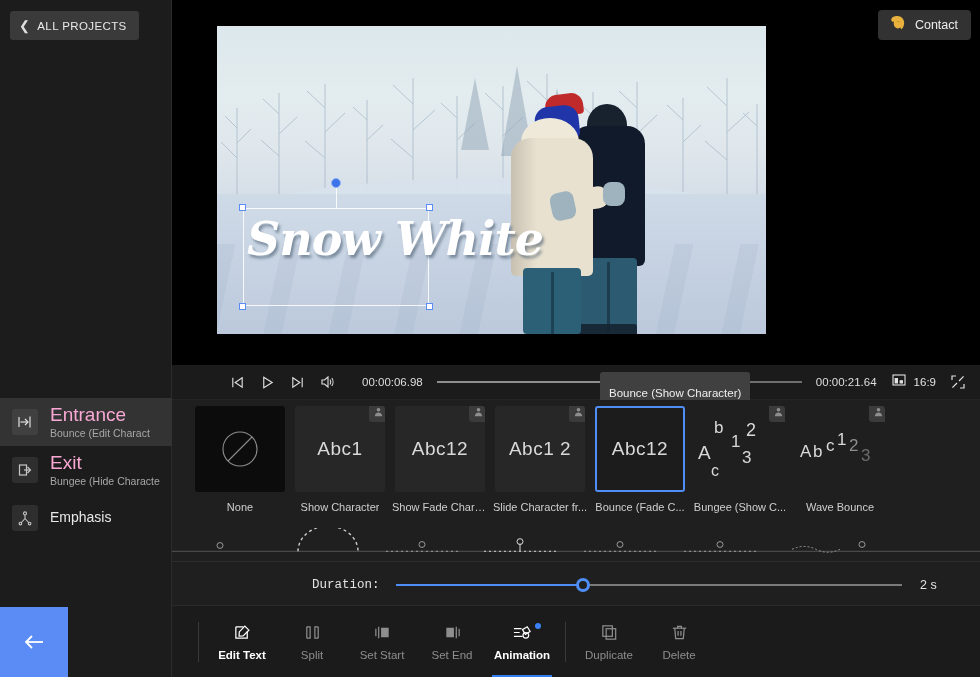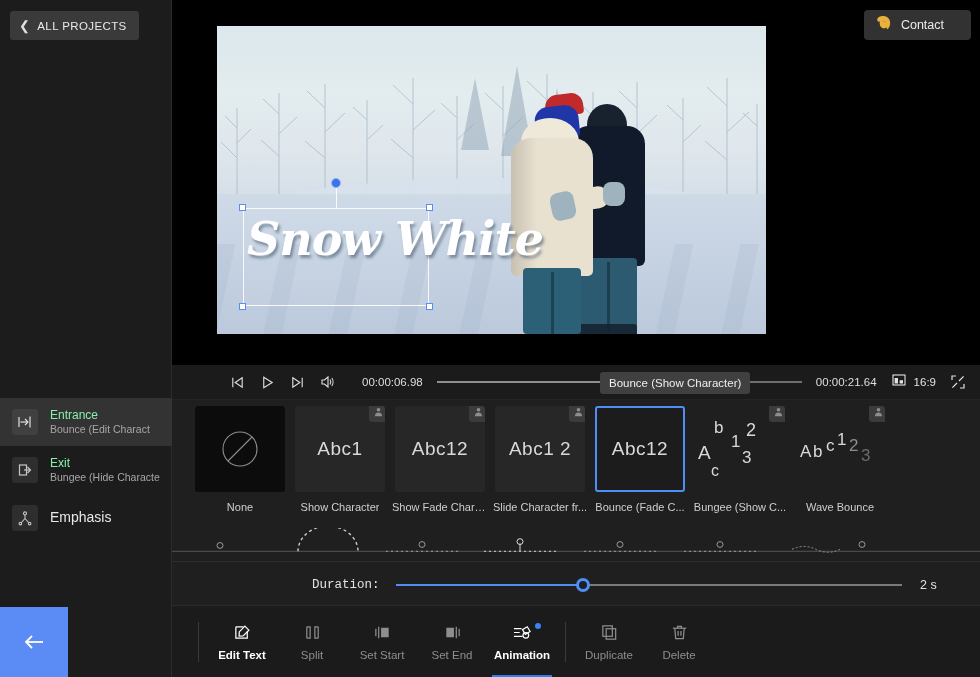--- a/index.html
+++ b/index.html
@@ -34,21 +34,21 @@
     padding-left: 12px; cursor: pointer; position: relative;
   }
   .cat-row.selected { background: #333333; }
   .cat-ico {
     width: 26px; height: 26px; flex: 0 0 26px;
     background: #2e2e2e; border-radius: 3px;
     display: flex; align-items: center; justify-content: center;
   }
   .cat-row.selected .cat-ico { background: #404040; }
   .cat-text { display: flex; flex-direction: column; justify-content: center; overflow: hidden; }
-  .cat-title { font-size: 12px; color: #86efac; line-height: 1.25; }
+  .cat-title { font-size: 19px; color: #f9a8d4; line-height: 1.25; }
   .cat-sub { font-size: 10.5px; color: #a7a7a7; line-height: 1.3; white-space: nowrap; }
   .cat-row.single .cat-title { font-size: 14px; color: #e8e8e8; }
 
   
   #back-btn {
     position: absolute; left: 0; top: 607px; width: 68px; height: 70px;
     background: #5b8cf5; display: flex; align-items: center; justify-content: center;
     cursor: pointer;
   }
 
@@ -181,21 +181,21 @@
   }
   #rot-handle {
     position: absolute; left: 50%; top: -30px; margin-left: -5px;
     width: 10px; height: 10px; border-radius: 50%;
     background: #3c73e8; border: 1px solid #8fb2f6; cursor: grab;
   }
 
   
   #contact-btn {
     position: absolute; right: 9px; top: 10px;
-    height: 30px; padding: 0 27px 0 10px;
+    height: 30px; padding: 0 13px 0 10px;
     background: #323232; border-radius: 4px;
     display: flex; align-items: center; gap: 8px;
     font-size: 12.5px; color: #ececec; cursor: pointer;
   }
 
   
   #playbar {
     position: absolute; left: 172px; top: 365px; width: 808px; height: 35px;
     background: #1b1b1b; display: flex; align-items: center;
     border-bottom: 1px solid #242424;
@@ -208,21 +208,21 @@
   #scrub-fill  { position:absolute; left:0; width:54%; height:1.5px; background:#8e8e8e; }
   #scrub-knob  { position:absolute; left:54%; margin-left:-5px; width:10px; height:10px; border-radius:50%; background:#e4e4e4; }
   #ratio-grp { display:flex; align-items:center; gap:7px; margin-left:14px; }
   #ratio-label { font-size: 11.5px; color:#e2e2e2; }
   #fullscreen-btn { margin:0 14px 0 14px; cursor:pointer; display:flex; }
 
   
   #anim-tooltip {
     position: absolute; left: 600px; top: 372px;
     background: #404040; color: #ededed;
-    font-size: 11.5px; padding: 5px 9px; border-radius: 3px;
+    font-size: 11.5px; padding: 15px 9px; border-radius: 3px;
     white-space: nowrap; pointer-events: none;
   }
 
   
   #anim-panel {
     position: absolute; left: 172px; top: 400px; width: 808px; height: 205px;
     background: #1f1f1f;
   }
   #thumb-row {
     position: absolute; left: 0; top: 0; width: 808px; height: 128px;

